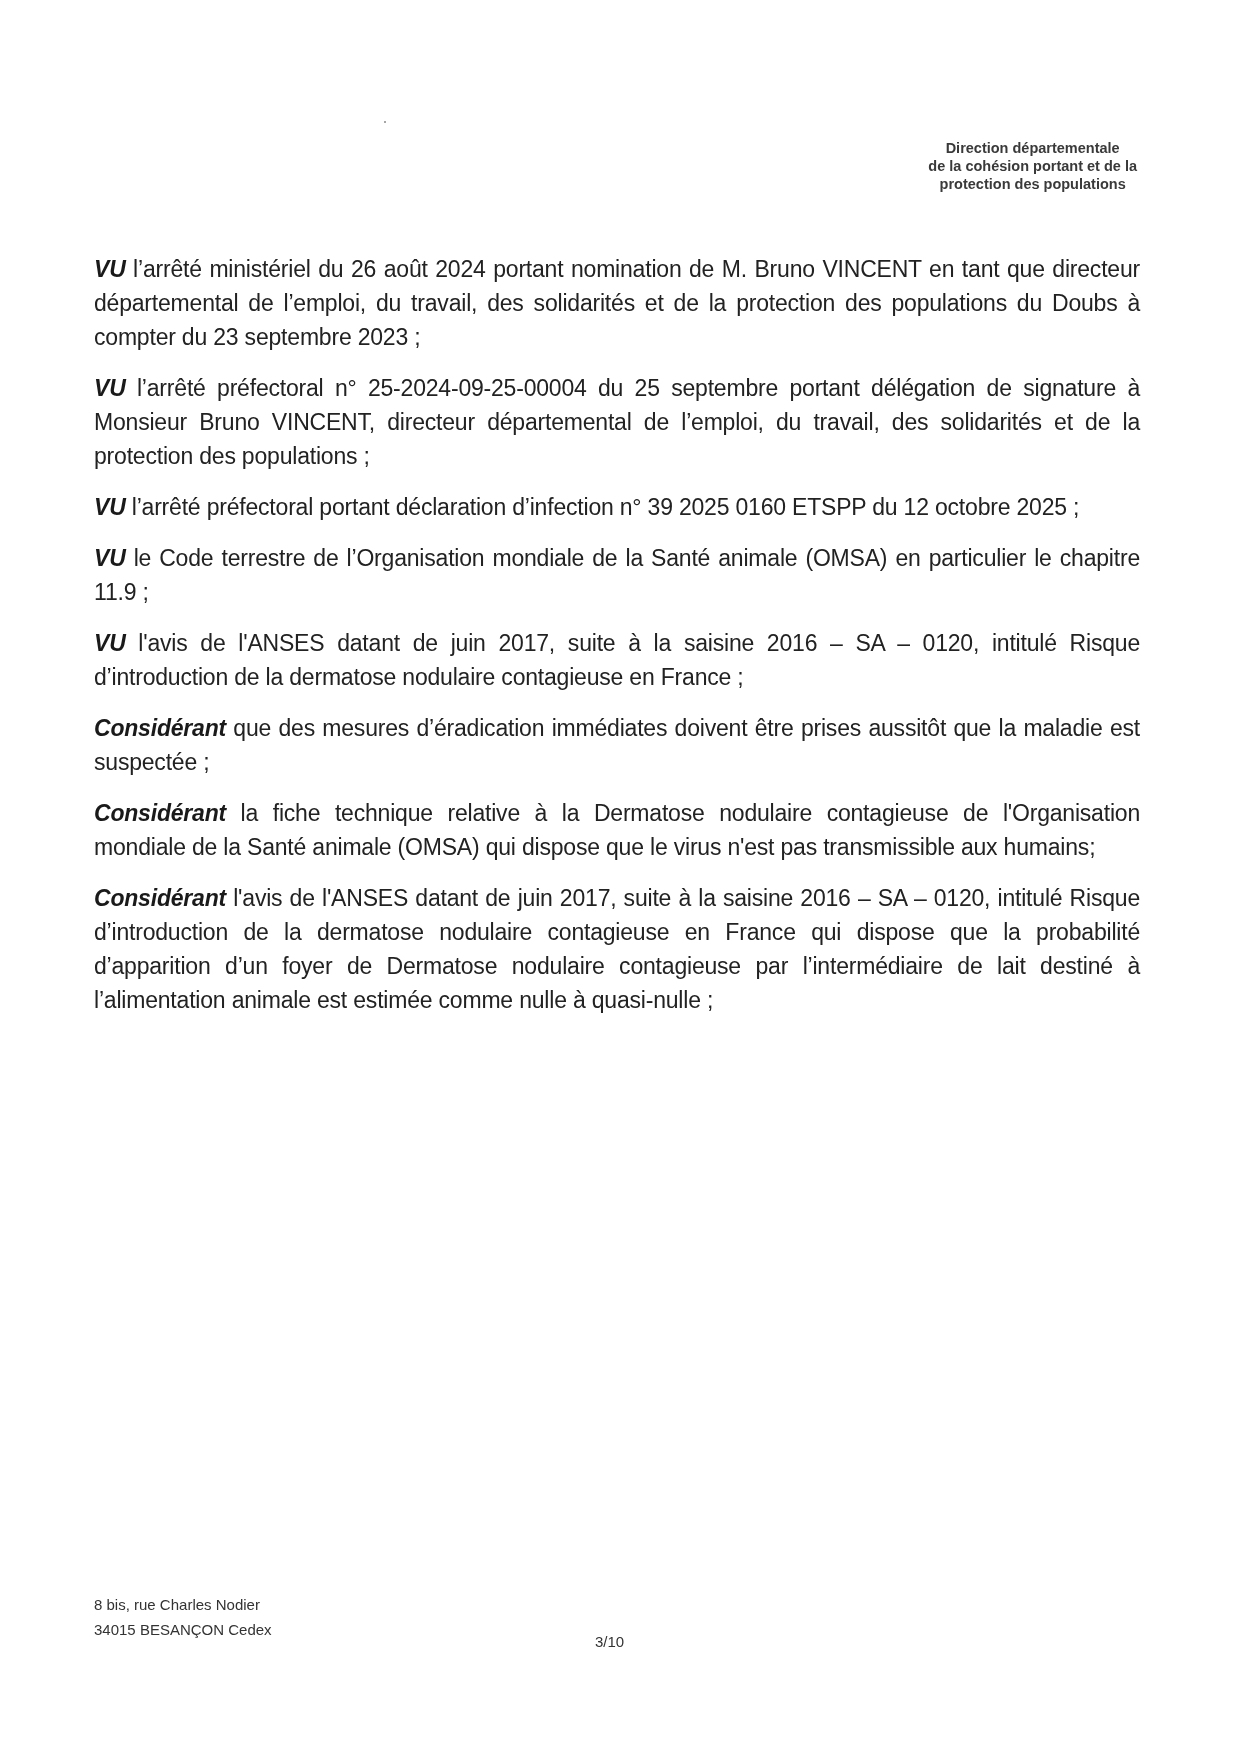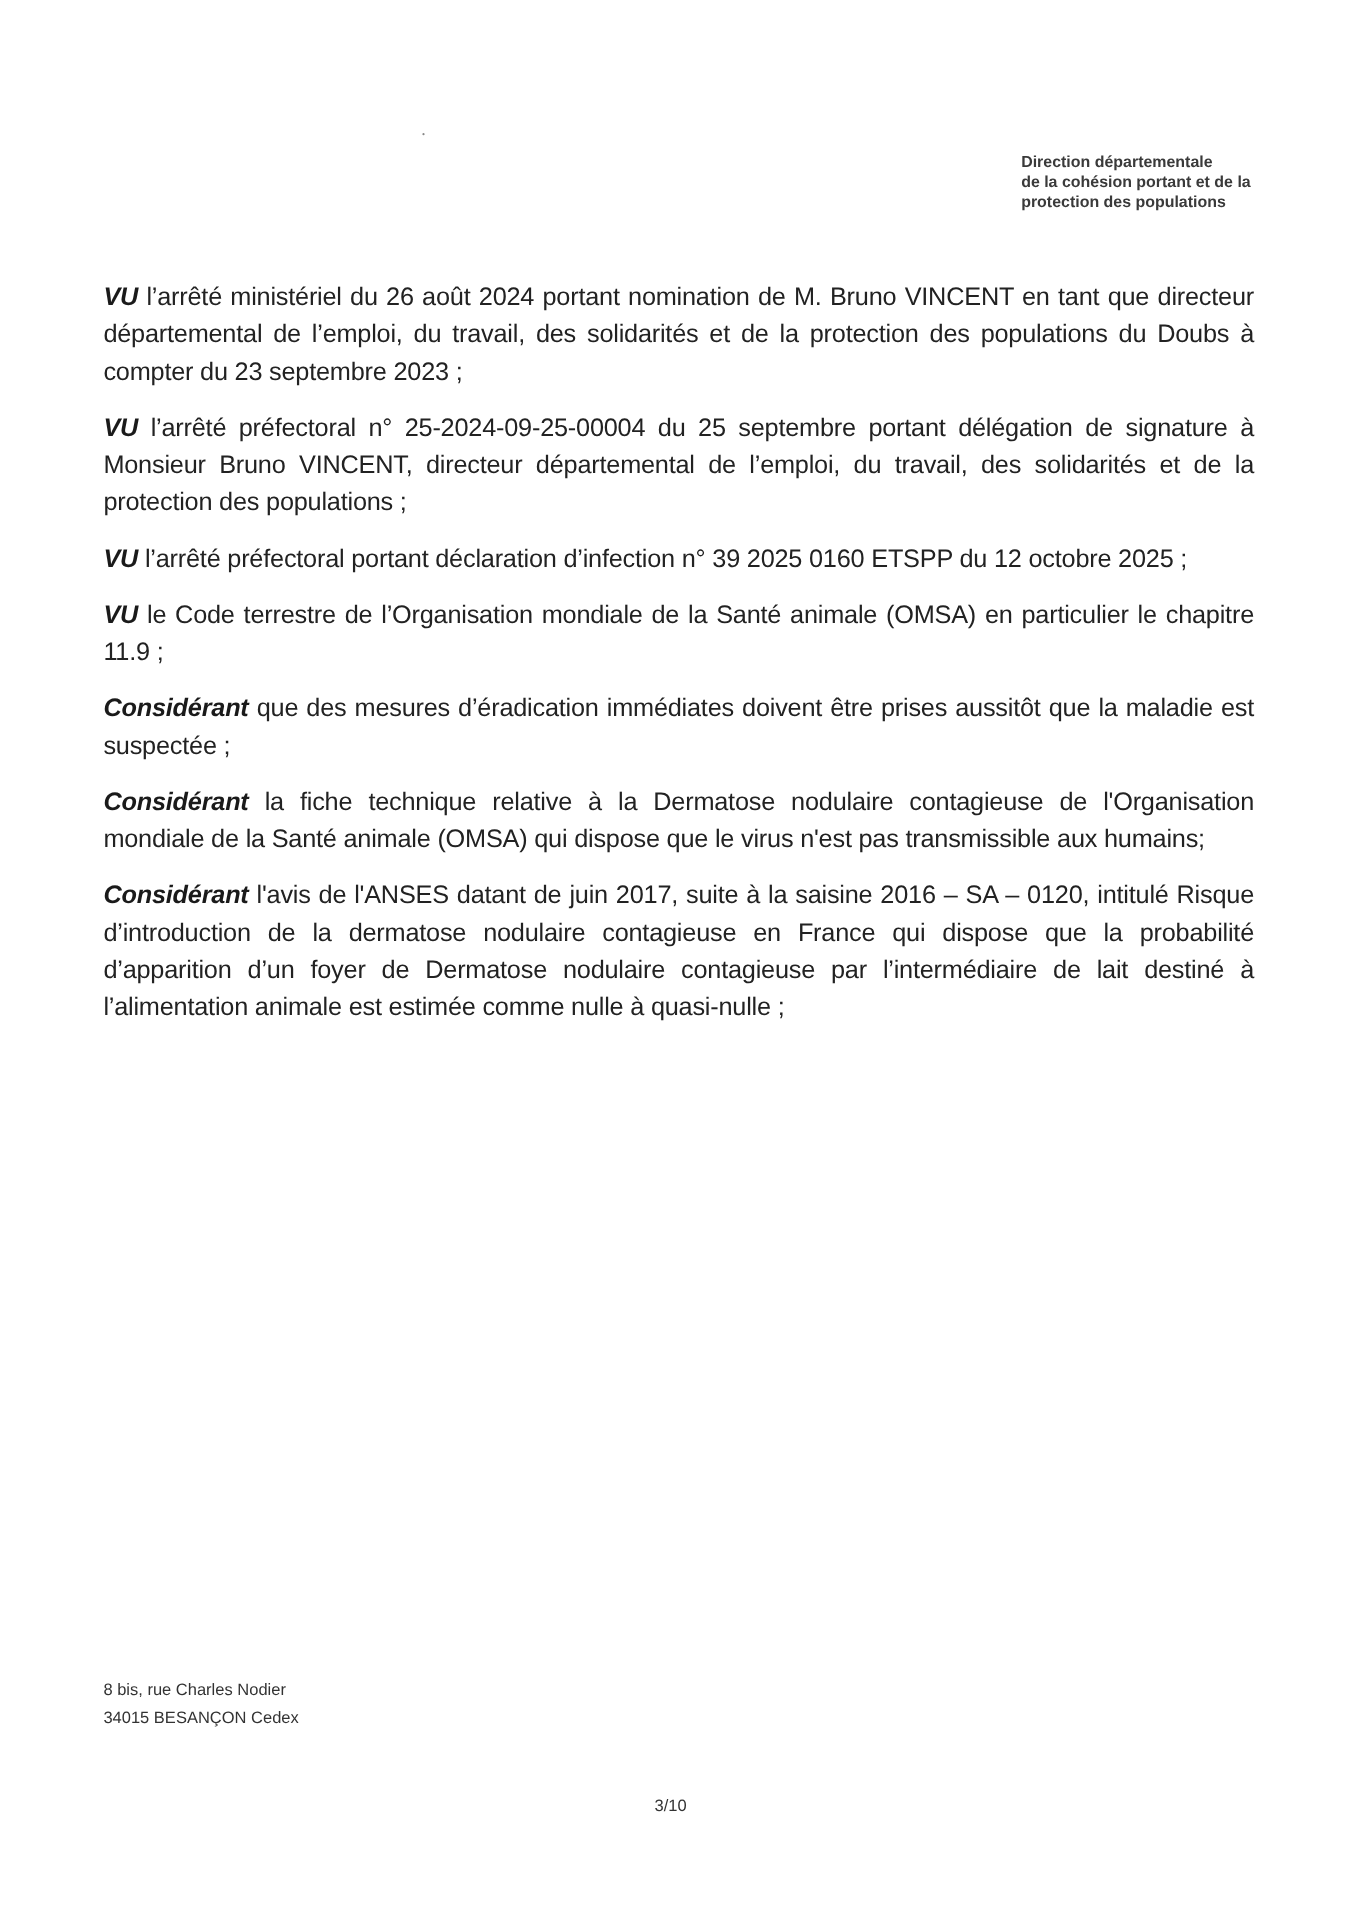--- a/index.html
+++ b/index.html
@@ -19,21 +19,21 @@
       position: absolute;
       width: 2px;
       height: 2px;
       background: #888;
       border-radius: 50%;
     }
     .header-block {
       position: absolute;
       top: 139px;
       right: 103px;
-      text-align: left;
+      text-align: center;
       font-family: "Liberation Sans", sans-serif;
       font-weight: bold;
       font-size: 14.5px;
       line-height: 18px;
       color: #3a3a3a;
     }
     .header-block div { white-space: nowrap; }
     .body-text {
       position: absolute;
       top: 252px;
@@ -49,21 +49,21 @@
       margin: 0 0 17px 0;
       text-align: justify;
     }
     .para .lead {
       font-weight: bold;
       font-style: italic;
       color: #1a1a1a;
     }
     .footer-address {
       position: absolute;
-      top: 1524px;
+      top: 1592px;
       left: 94px;
       font-family: "Liberation Sans", sans-serif;
       font-size: 15px;
       line-height: 25px;
       color: #333333;
     }
     .footer-page {
       position: absolute;
       top: 1617px;
       left: 595px;
@@ -83,20 +83,21 @@
   <div>Direction départementale</div>
   <div>de la cohésion portant et de la</div>
   <div>protection des populations</div>
 </div>
 
 <div class="body-text">
   <p class="para"><span class="lead">VU</span><span> l’arrêté ministériel du 26 août 2024 portant nomination de M. Bruno VINCENT en tant que directeur départemental de l’emploi, du travail, des solidarités et de la protection des populations du Doubs à compter du 23 septembre 2023 ;</span></p>
   <p class="para"><span class="lead">VU</span><span> l’arrêté préfectoral n° 25-2024-09-25-00004 du 25 septembre portant délégation de signature à Monsieur Bruno VINCENT, directeur départemental de l’emploi, du travail, des solidarités et de la protection des populations ;</span></p>
   <p class="para"><span class="lead">VU</span><span> l’arrêté préfectoral portant déclaration d’infection n° 39 2025 0160 ETSPP du 12 octobre 2025 ;</span></p>
   <p class="para"><span class="lead">VU</span><span> le Code terrestre de l’Organisation mondiale de la Santé animale (OMSA) en particulier le chapitre 11.9 ;</span></p>
+  <p class="para"><span class="lead">VU</span><span> l'avis de l'ANSES datant de juin 2017, suite à la saisine 2016 – SA – 0120, intitulé Risque d’introduction de la dermatose nodulaire contagieuse en France ;</span></p>
   <p class="para"><span class="lead">Considérant</span><span> que des mesures d’éradication immédiates doivent être prises aussitôt que la maladie est suspectée ;</span></p>
   <p class="para"><span class="lead">Considérant</span><span> la fiche technique relative à la Dermatose nodulaire contagieuse de l'Organisation mondiale de la Santé animale (OMSA) qui dispose que le virus n'est pas transmissible aux humains;</span></p>
   <p class="para"><span class="lead">Considérant</span><span> l'avis de l'ANSES datant de juin 2017, suite à la saisine 2016 – SA – 0120, intitulé Risque d’introduction de la dermatose nodulaire contagieuse en France qui dispose que la probabilité d’apparition d’un foyer de Dermatose nodulaire contagieuse par l’intermédiaire de lait destiné à l’alimentation animale est estimée comme nulle à quasi-nulle ;</span></p>
 </div>
 
 <div class="footer-address">
   <div>8 bis, rue Charles Nodier</div>
   <div>34015 BESANÇON Cedex</div>
 </div>
 

